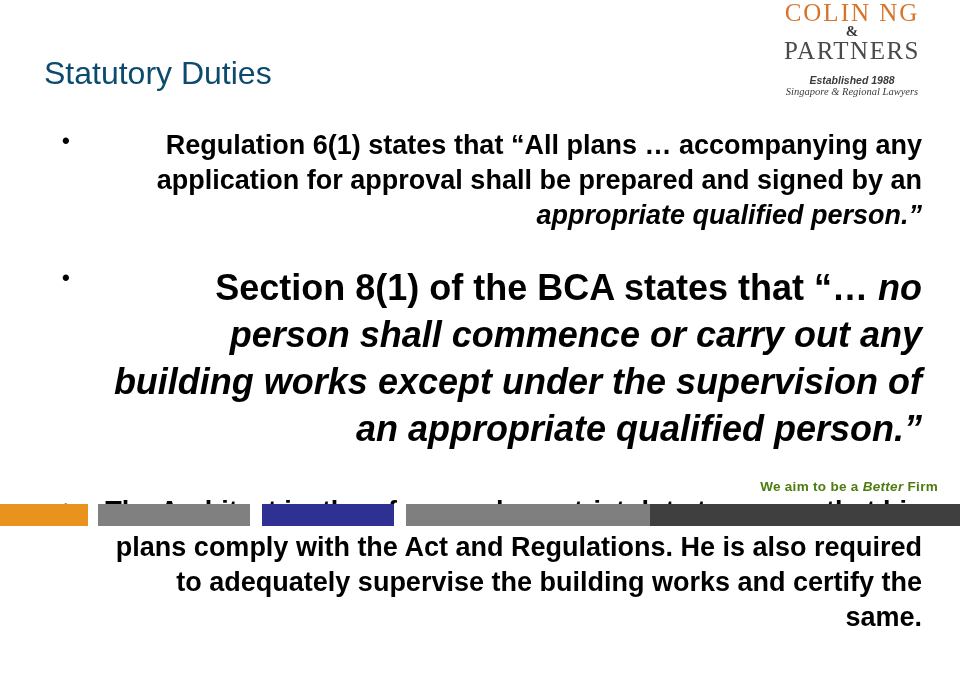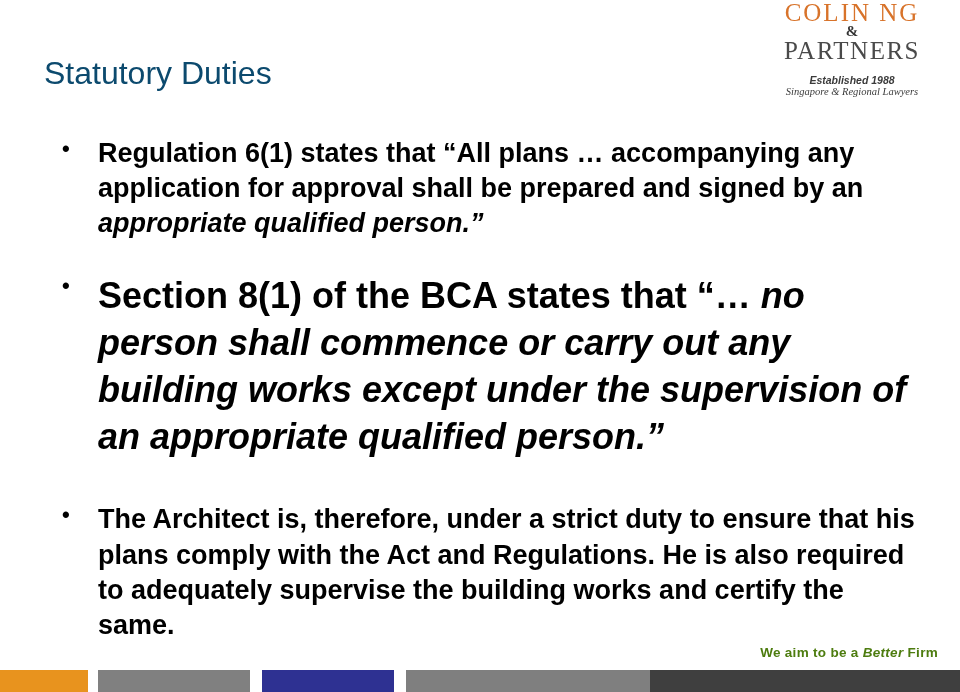--- a/index.html
+++ b/index.html
@@ -11,21 +11,21 @@
     height: 692px;
     background: #ffffff;
     font-family: "Liberation Sans", sans-serif;
     overflow: hidden;
     position: relative;
   }
 
   .slide {
     position: relative;
     width: 960px;
-    height: 692px;
+    height: 526px;
     box-sizing: border-box;
     border-radius: 10px;
   }
 
   
   .logo {
     position: absolute;
     top: 0px;
     right: 18px;
     width: 180px;
@@ -79,22 +79,23 @@
     font-size: 32px;
     color: #0c4a6e;
     font-weight: normal;
     letter-spacing: 0px;
   }
 
   
   .body {
     position: absolute;
     left: 52px;
-    top: 136px;
+    top: 128px;
     width: 870px;
+    text-align: right;
   }
   .bullet {
     position: relative;
     padding-left: 46px;
     margin-bottom: 26px;
     color: #000000;
   }
   .bullet::before {
     content: "\2022";
     position: absolute;

